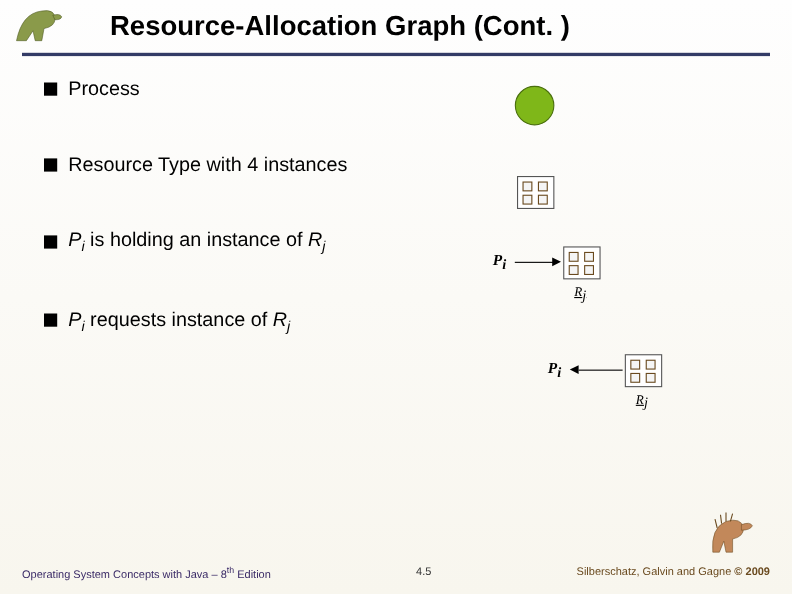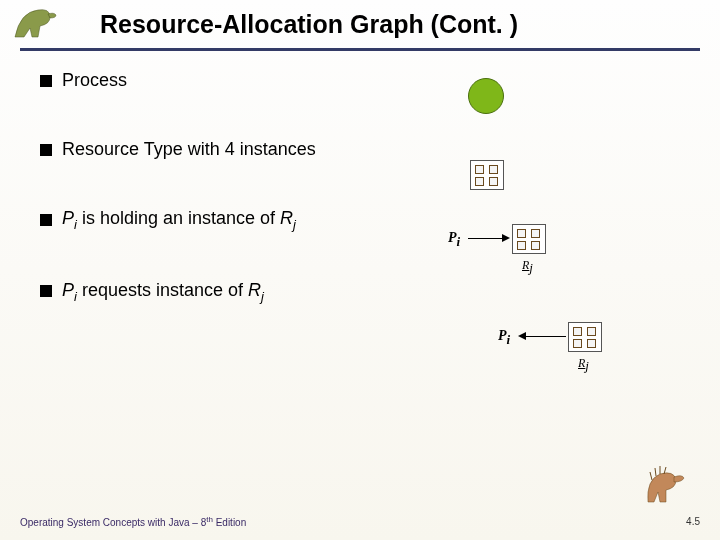--- a/index.html
+++ b/index.html
@@ -224,13 +224,16 @@
   <path d="M8 40 Q6 18 20 12 Q34 8 36 18 Q36 26 26 28 L26 40 L20 40 L18 30 L14 40 Z" fill="#c2885a" stroke="#6a4a1f" stroke-width="0.5"></path>
   <path d="M34 15 Q42 12 44 16 Q42 20 34 20 Z" fill="#c2885a" stroke="#6a4a1f" stroke-width="0.5"></path>
   <path d="M12 18 L10 10 M16 14 L15 6 M20 12 L20 4 M24 12 L26 5" stroke="#6a4a1f" stroke-width="1"></path>
 </svg>
 
 <div class="footer">
   <div class="left">
     <span>Operating System Concepts with Java – 8</span><span class="sup">th</span><span> Edition</span>
   </div>
   <div class="center">4.5</div>
+  <div class="right">
+    <span>Silberschatz, Galvin and Gagne </span><b>© 2009</b>
+  </div>
 </div>
 
 </body></html>

